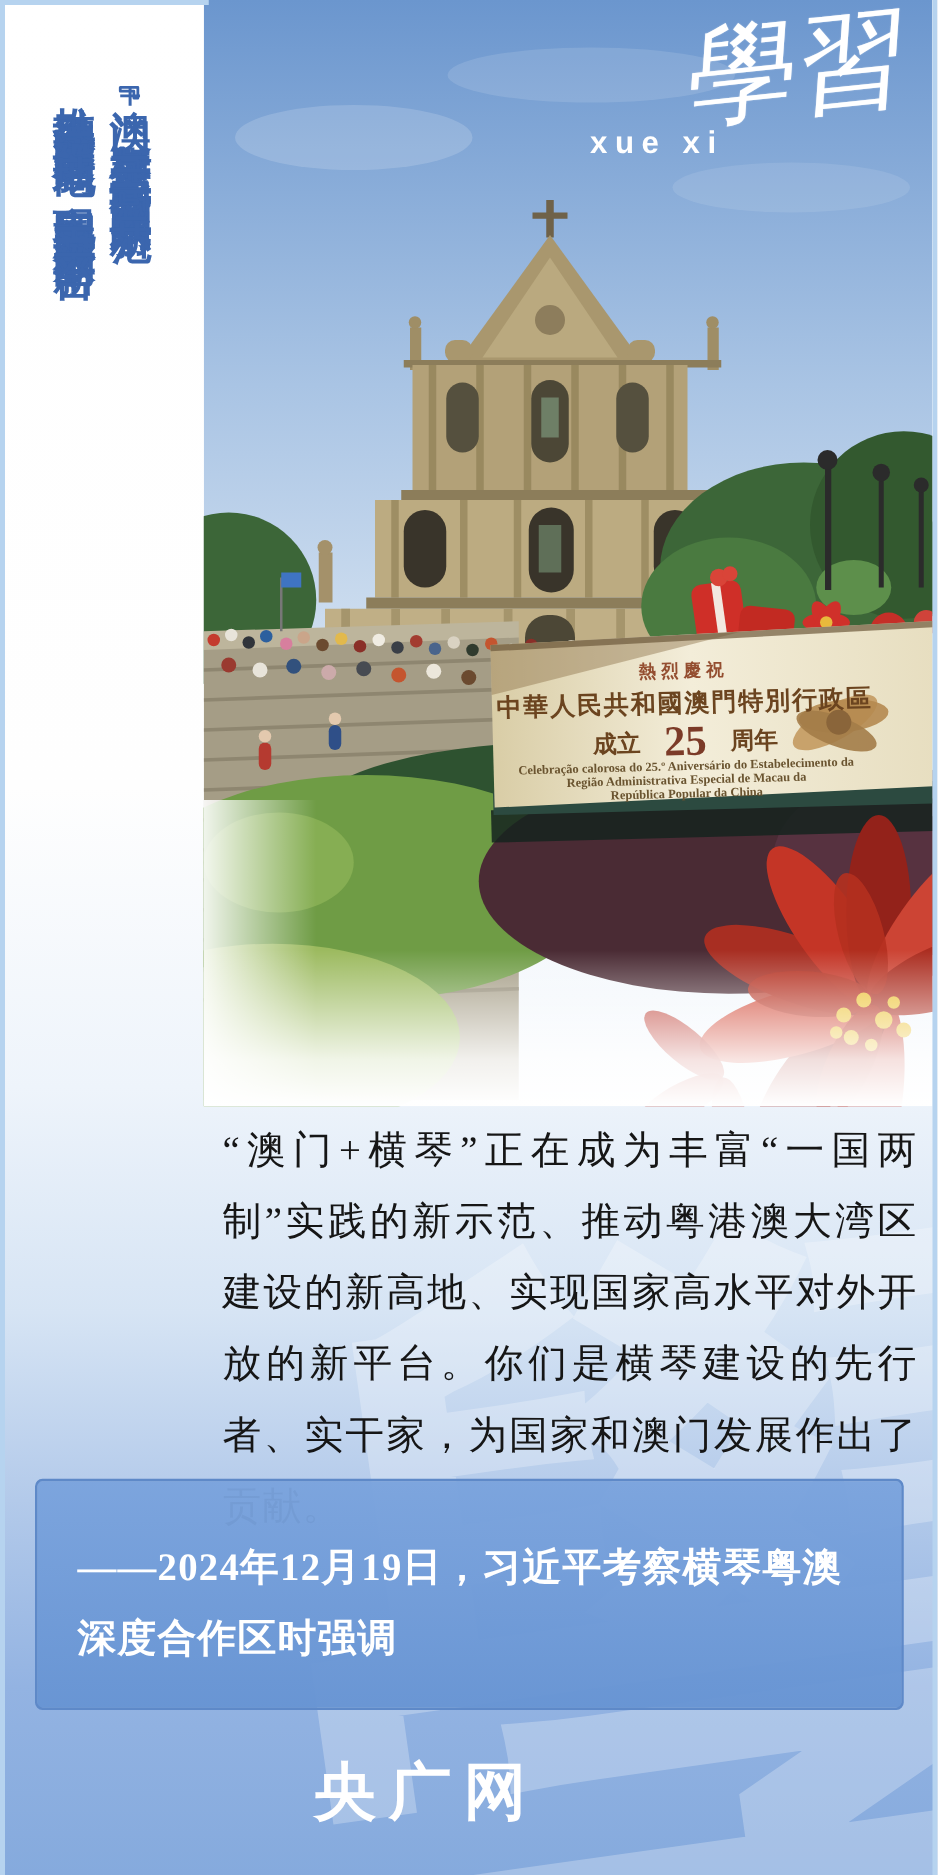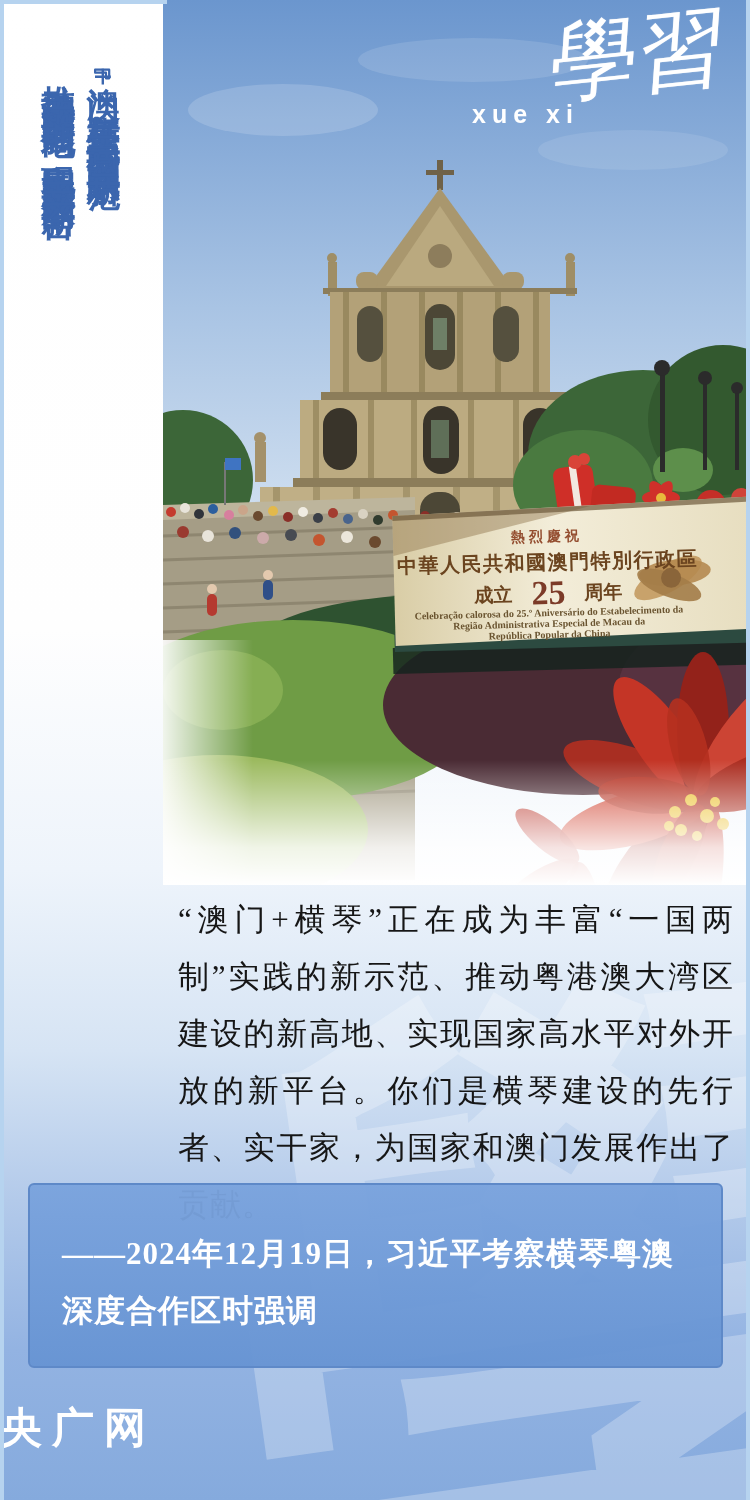--- a/index.html
+++ b/index.html
@@ -56,23 +56,23 @@
     position:absolute;left:28px;top:1183px;width:695px;height:185px;z-index:10;
     background:linear-gradient(180deg,rgba(122,163,221,.96),rgba(103,148,211,.96));
     border:2px solid #5e89c8;border-radius:6px;box-sizing:border-box;
   }
   .attr-text{
     padding:40px 32px 0 32px;color:#ffffff;font-size:31px;line-height:57px;
     letter-spacing:1px;font-family:"Liberation Serif",serif;font-weight:bold;
   }
   
   .footer-brand{
-    position:absolute;left:0;top:1400px;width:682px;text-align:left;z-index:10;
+    position:absolute;left:0;top:1400px;width:682px;text-align:center;z-index:10;
     color:#ffffff;font-family:"Liberation Sans",sans-serif;font-weight:900;
-    font-size:42px;letter-spacing:10px;
+    font-size:50px;letter-spacing:10px;
   }
 </style>
 </head>
 <body>
 
 <div class="poster">
 
   <div class="watermark">學</div>
 
   <div class="photo">

